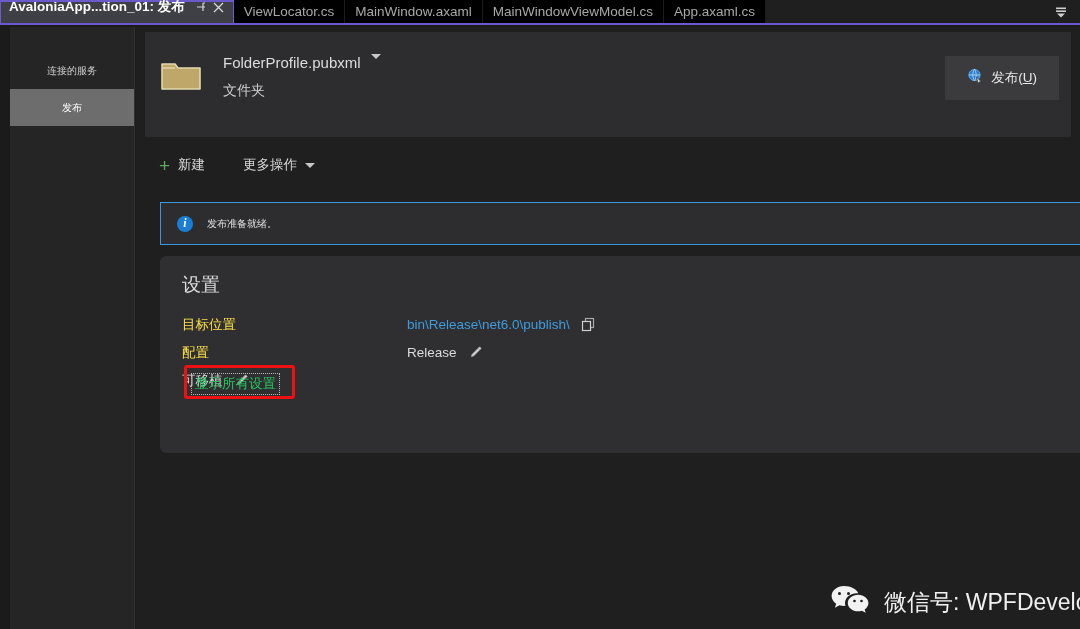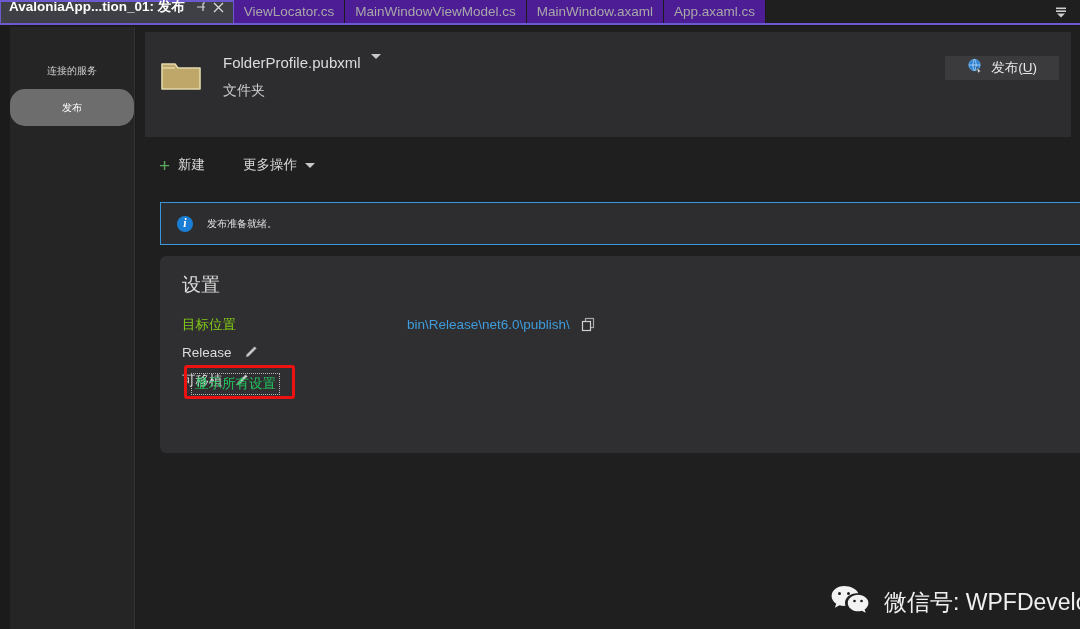--- a/index.html
+++ b/index.html
@@ -26,21 +26,21 @@
     align-items: stretch;
     border-bottom: 2px solid #6a5acd;
     box-sizing: border-box;
   }
   .tab {
     display: flex;
     align-items: center;
     padding: 0 10px;
     font-size: 13.5px;
     color: #a8a8a8;
-    background: #4c1d95;
+    background: #000000;
     border-right: 1px solid #1b1b1c;
     white-space: nowrap;
     box-sizing: border-box;
   }
   .tab.active {
     background: #3f3f46;
     color: #ffffff;
     font-weight: bold;
     border-top: 2px solid #6a5acd;
     border-left: 1px solid #6a5acd;
@@ -86,21 +86,20 @@
     height: 37px;
     display: flex;
     align-items: center;
     justify-content: center;
     font-size: 10px;
     color: #cfcfcf;
   }
   .side-item.selected {
     background: #6d6d6d;
     color: #ffffff;
-    border-radius: 15px;
   }
   .side-item:first-child { margin-top: 25px; }
 
   
   .main {
     position: absolute;
     left: 136px; top: 27px;
     width: 944px; height: 602px;
     background: #1f1f20;
     box-sizing: border-box;
@@ -138,21 +137,21 @@
     border-top: 5px solid #c8c8c8;
   }
   .profile-sub {
     margin-top: 11px;
     font-size: 14px;
     color: #cdcdcd;
   }
   .publish-btn {
     position: absolute;
     right: 12px; top: 24px;
-    width: 114px; height: 24px;
+    width: 114px; height: 44px;
     background: #3b3b3e;
     display: flex;
     align-items: center;
     justify-content: center;
     gap: 7px;
     font-size: 13.5px;
     color: #e6e6e6;
     box-sizing: border-box;
   }
   .publish-btn .u-underline { text-decoration: underline; }
@@ -230,21 +229,21 @@
     position: absolute;
     left: 22px;
     width: 1004px;
     height: 25px;
     display: flex;
     align-items: center;
     font-size: 13.5px;
   }
   .srow-label {
     width: 225px;
-    color: #84cc16;
+    color: #fde047;
   }
   .srow-value {
     display: flex;
     align-items: center;
     gap: 11px;
     color: #dcdcdc;
   }
   .link { color: #3f9cdc; }
   .copy-icon { width: 15px; height: 15px; }
   .pencil-icon { width: 15px; height: 15px; }
@@ -299,24 +298,24 @@
       <svg width="11" height="11" viewBox="0 0 11 11">
           <path d="M1 1l9 9M10 1l-9 9" stroke="#d8d8d8" stroke-width="1.3"></path>
         </svg>
     </span>
   </div>
 
   <div class="tab">
     <span>ViewLocator.cs</span>
   </div>
   <div class="tab">
+    <span>MainWindow.axaml</span>
+  </div>
+  <div class="tab">
     <span>MainWindowViewModel.cs</span>
-  </div>
-  <div class="tab">
-    <span>MainWindow.axaml</span>
   </div>
   <div class="tab">
     <span>App.axaml.cs</span>
   </div>
 
   <div class="tabbar-spacer"></div>
   <div class="tab-overflow">
     <svg width="14" height="14" viewBox="0 0 14 14">
       <rect x="2" y="2.5" width="10" height="1.6" fill="#cfcfcf"></rect>
       <rect x="2" y="5.4" width="10" height="1.6" fill="#cfcfcf"></rect>
@@ -393,20 +392,21 @@
         <span class="copy-icon">
           <svg width="15" height="15" viewBox="0 0 15 15">
             <rect x="4.5" y="1.5" width="8" height="9" fill="none" stroke="#a8a8a8" stroke-width="1.2"></rect>
             <rect x="1.5" y="4.5" width="8" height="9" fill="#2f2f31" stroke="#cfcfcf" stroke-width="1.2"></rect>
           </svg>
         </span>
       </span>
     </div>
 
     <div class="srow" style="top:84px;">
+      <span class="srow-label">配置</span>
       <span class="srow-value">
         <span>Release</span>
         <span class="pencil-icon">
           <svg width="15" height="15" viewBox="0 0 15 15">
             <path d="M11.6 1.8l1.6 1.6-7.6 7.6-2.3 0.7 0.7-2.3z" fill="#d8d8d8" stroke="#9a9a9a" stroke-width="0.8" stroke-linejoin="round"></path>
             <path d="M10.2 3.2l1.6 1.6" stroke="#8f8f8f" stroke-width="0.8"></path>
           </svg>
         </span>
       </span>
     </div>

